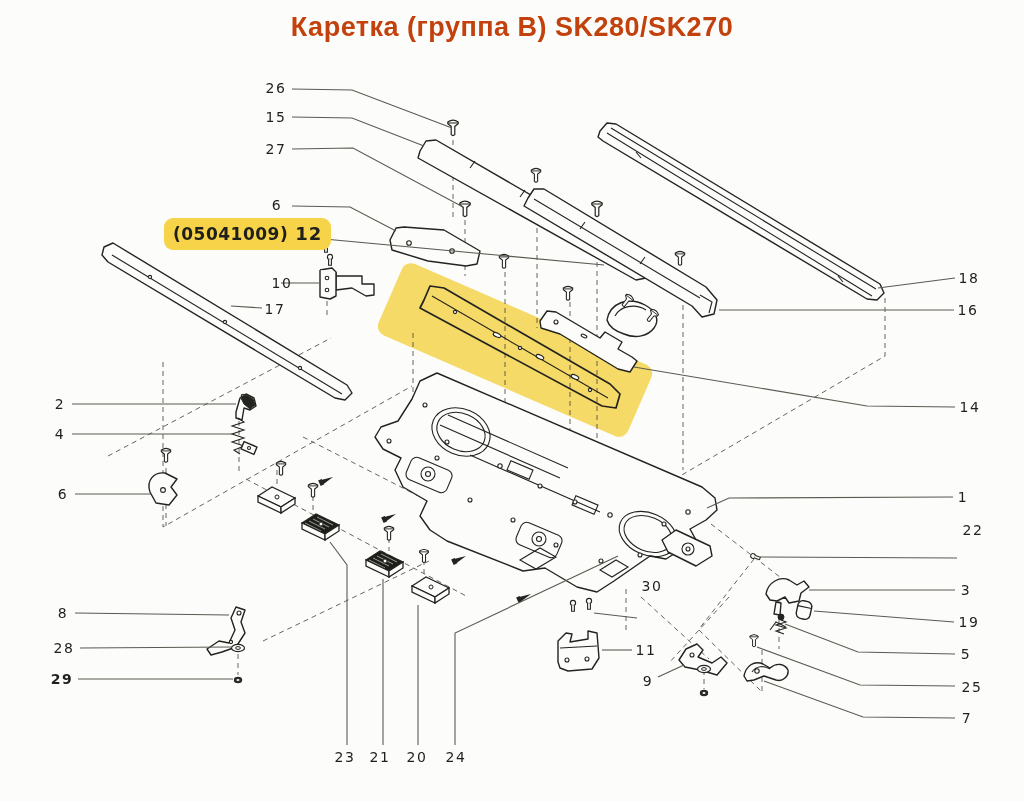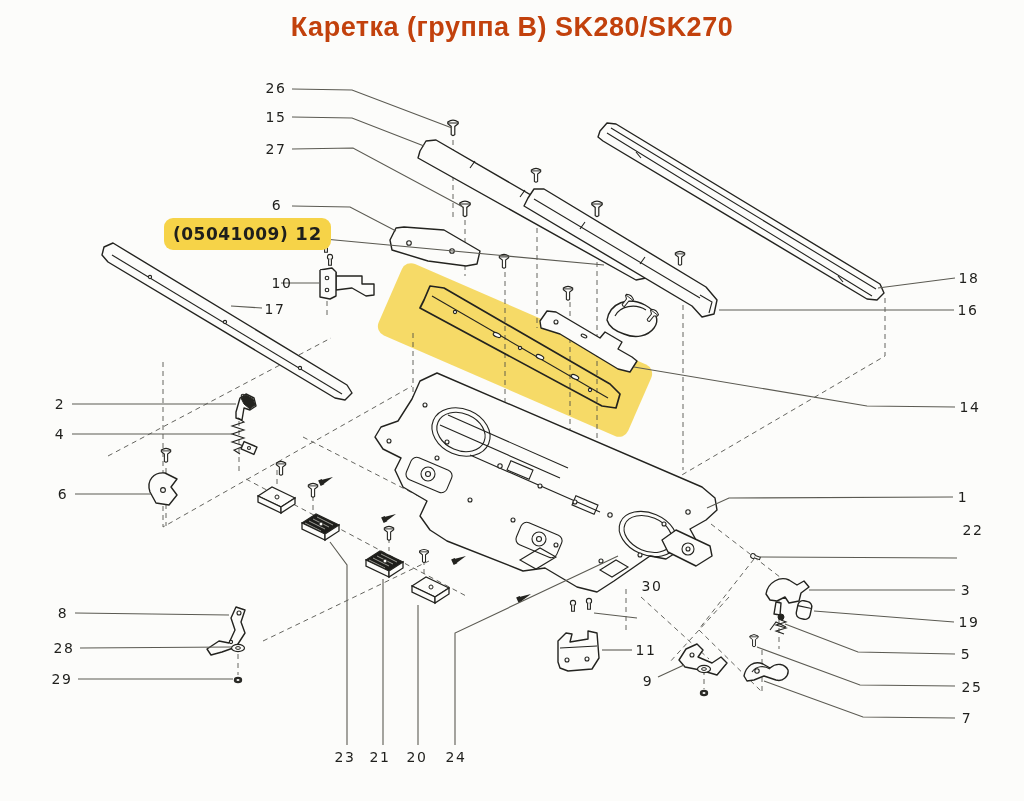--- a/index.html
+++ b/index.html
@@ -336,21 +336,21 @@
       <div class="part-label" style="left: 276px; top: 117px;">15</div>
       <div class="part-label" style="left: 276px; top: 149px;">27</div>
       <div class="part-label" style="left: 277px; top: 205px;">6</div>
       <div class="part-label" style="left: 282px; top: 283px;">10</div>
       <div class="part-label" style="left: 275px; top: 309px;">17</div>
       <div class="part-label" style="left: 60px; top: 404px;">2</div>
       <div class="part-label" style="left: 60px; top: 434px;">4</div>
       <div class="part-label" style="left: 63px; top: 494px;">6</div>
       <div class="part-label" style="left: 63px; top: 613px;">8</div>
       <div class="part-label" style="left: 64px; top: 648px;">28</div>
-      <div class="part-label" style="left: 62px; top: 679px;">29</div>
+      <div class="part-label" style="left: 62px; top: 679px; font-weight: bold;">29</div>
       <div class="part-label" style="left: 345px; top: 757px;">23</div>
       <div class="part-label" style="left: 380px; top: 757px;">21</div>
       <div class="part-label" style="left: 417px; top: 757px;">20</div>
       <div class="part-label" style="left: 456px; top: 757px;">24</div>
       <div class="part-label" style="left: 652px; top: 586px;">30</div>
       <div class="part-label" style="left: 646px; top: 650px;">11</div>
       <div class="part-label" style="left: 648px; top: 681px;">9</div>
       <div class="part-label" style="left: 969px; top: 278px;">18</div>
       <div class="part-label" style="left: 968px; top: 310px;">16</div>
       <div class="part-label" style="left: 970px; top: 407px;">14</div>

